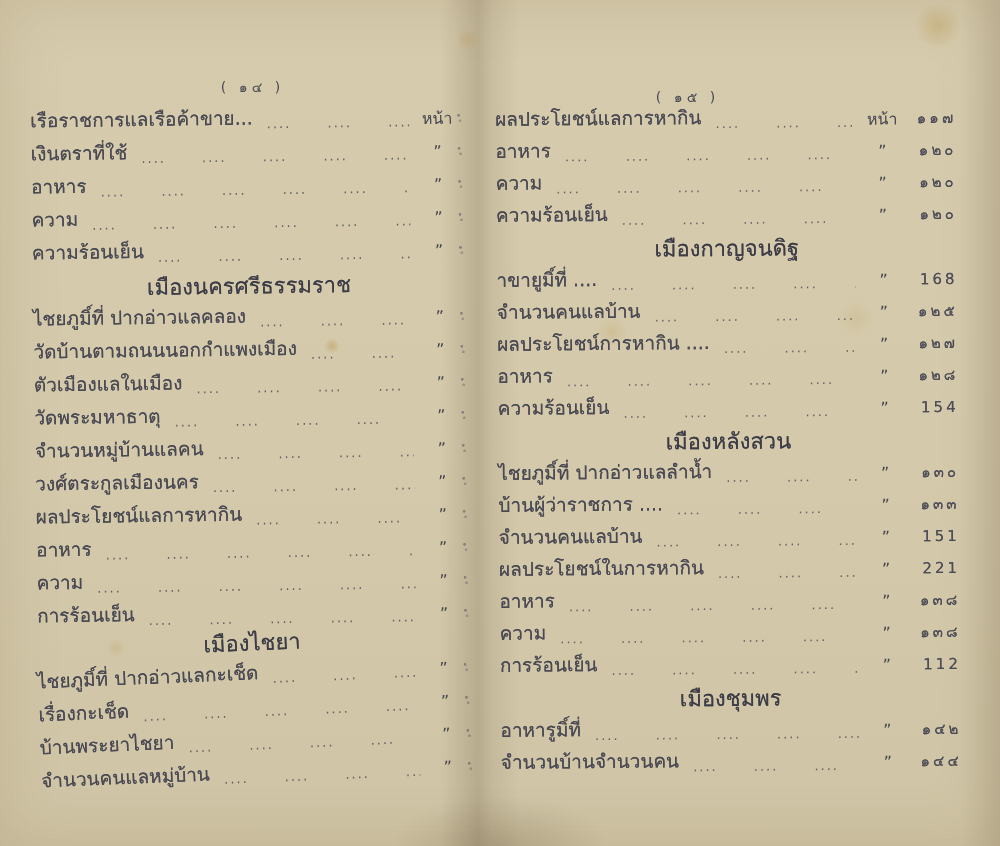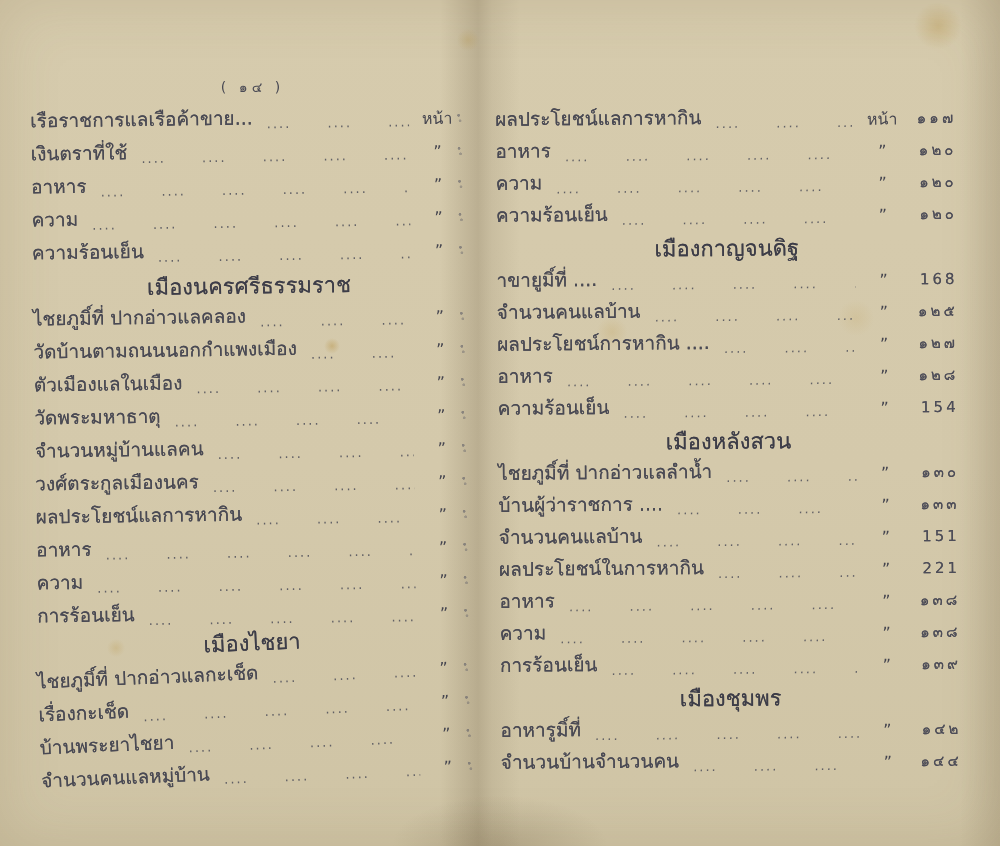--- a/index.html
+++ b/index.html
@@ -202,20 +202,21 @@
           <div class="row">
     <span class="label">จำนวนคนแลหมู่บ้าน</span>
     <span class="leader">.... .... .... .... .... .... .... .... ....</span>
     <span class="ref">”</span>
     <span class="num"></span>
   </div>
         </div>
       </div>
   </div>
   <div class="page pg1">
+    <div class="folio">( ๑๕ )</div>
     <div class="content">
         <div class="section">
           <div class="row">
     <span class="label">ผลประโยชน์แลการหากิน</span>
     <span class="leader">.... .... .... .... .... .... .... .... ....</span>
     <span class="ref">หน้า</span>
     <span class="num">๑๑๗</span>
   </div>
           <div class="row">
     <span class="label">อาหาร</span>
@@ -304,21 +305,21 @@
           <div class="row">
     <span class="label">ความ</span>
     <span class="leader">.... .... .... .... .... .... .... .... ....</span>
     <span class="ref">”</span>
     <span class="num">๑๓๘</span>
   </div>
           <div class="row">
     <span class="label">การร้อนเย็น</span>
     <span class="leader">.... .... .... .... .... .... .... .... ....</span>
     <span class="ref">”</span>
-    <span class="num">๑๓๙</span>
+    <span class="num">112</span>
   </div>
         </div>
         <div class="section">
           <div class="sec-title">เมืองชุมพร</div>
           <div class="row">
     <span class="label">อาหารูมิ์ที่</span>
     <span class="leader">.... .... .... .... .... .... .... .... ....</span>
     <span class="ref">”</span>
     <span class="num">๑๔๒</span>
   </div>

